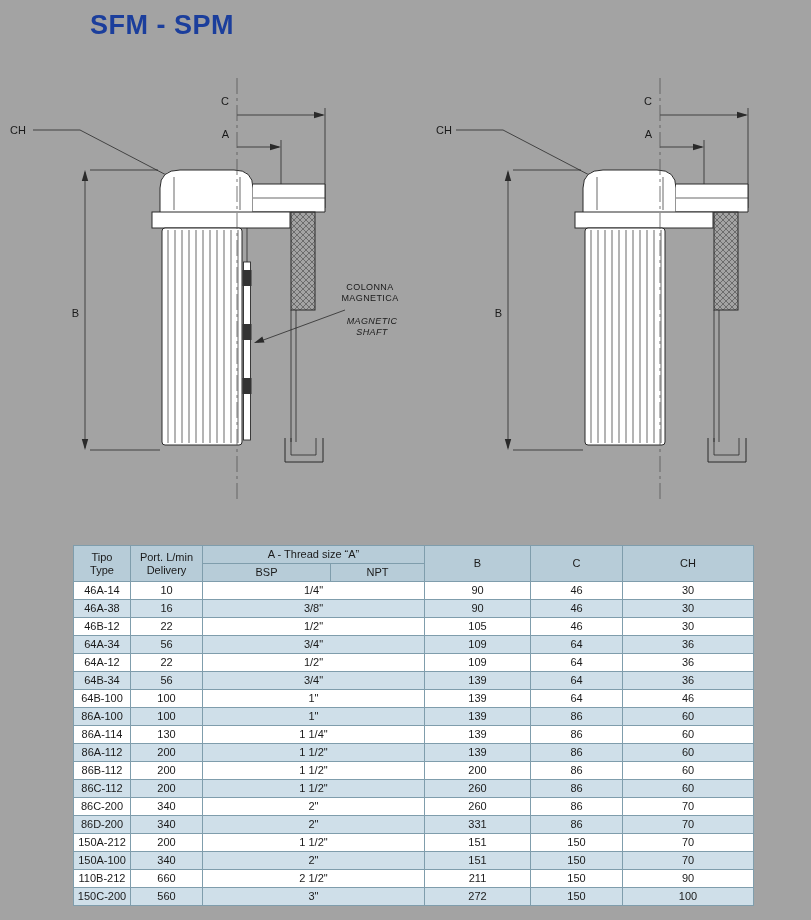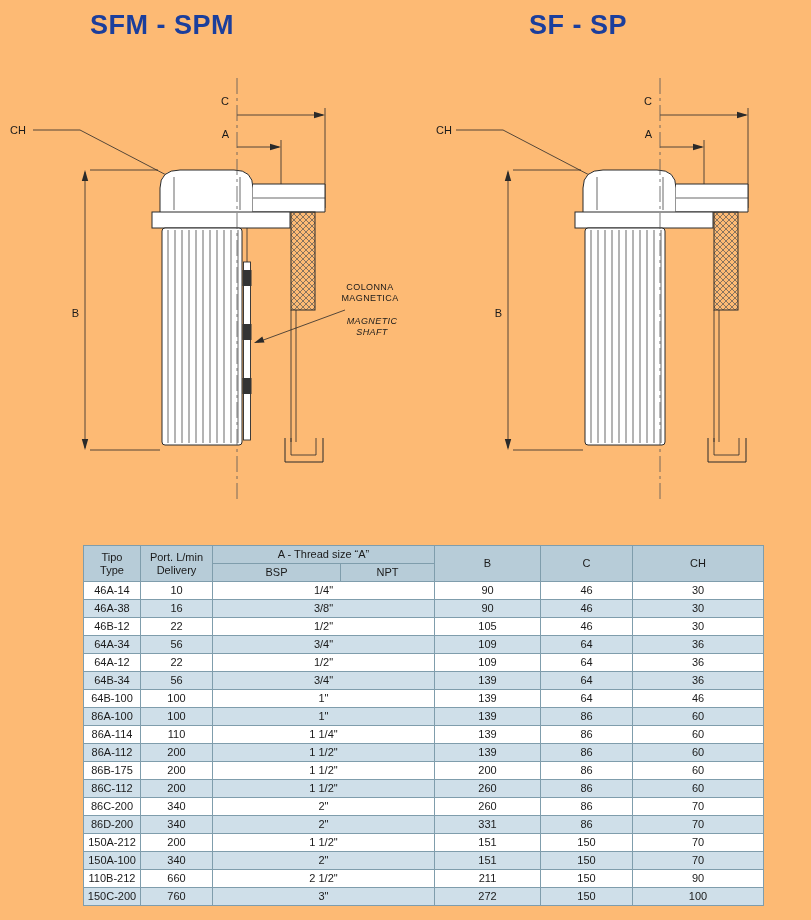--- a/index.html
+++ b/index.html
@@ -1,37 +1,37 @@
 <!DOCTYPE html>
 <html style="--heading: #1b3e9c; --header_bg: #b7ccd8; --stripe: #cfdfe9; --grid: #7f9dac; --table_text: #1a1a1a; --line: #2a2a2a;"><head>
 <meta charset="utf-8">
 <style>
   html,body { margin:0; padding:0; background:#ffffff; }
   .page {
-    position:relative; width:811px; height:920px; background:#fdba74;
+    position:relative; width:811px; height:920px; background:#a3a3a3;
     font-family:"Liberation Sans", sans-serif; overflow:hidden;
   }
   .title {
     position:absolute; top:10px; width:220px; text-align:center;
     font-size:27px; font-weight:bold; letter-spacing:0.5px;
     color:var(--heading,#1b3e9c);
   }
   .title-left  { left:52px; }
   .title-right { left:468px; }
 
   .drawings { position:absolute; left:0; top:58px; width:811px; height:460px; }
 
   svg text {
     font-family:"Liberation Sans", sans-serif;
     font-size:11px; fill:#1a1a1a;
   }
   svg text.ann  { font-size:9px; letter-spacing:0.4px; }
   svg text.ital { font-style:italic; }
 
-  .spec-table-wrap { position:absolute; left:83px; top:545px; width:680px; }
+  .spec-table-wrap { position:absolute; left:73px; top:545px; width:680px; }
   table.spec {
     width:100%; border-collapse:collapse; table-layout:fixed;
     font-size:11px; color:var(--table_text,#1a1a1a);
     border:1px solid var(--grid,#7f9dac);
   }
   table.spec th, table.spec td {
     border:1px solid var(--grid,#7f9dac);
     text-align:center; vertical-align:middle; overflow:hidden; white-space:nowrap;
   }
   table.spec thead th {
@@ -41,21 +41,20 @@
   table.spec thead th div { line-height:13px; }
   table.spec td { padding:2px 2px; height:13px; line-height:13px; background:#ffffff; }
   table.spec tbody tr.alt td { background:var(--stripe,#cfdfe9); }
 </style>
 </head>
 <body>
 
 <div class="page">
 
   <div class="title title-left">SFM - SPM</div>
-  <div class="title title-right">SF - SP</div>
 
   <div class="drawings">
     <svg width="811" height="460" viewBox="0 0 811 460">
       <defs>
         <pattern id="xhatch" width="6" height="6" patternUnits="userSpaceOnUse">
           <path d="M0,6 L6,0 M0,0 L6,6" stroke="#555555" stroke-width="0.7"></path>
         </pattern>
         <g id="filterGeom" stroke="#2a2a2a" stroke-width="1" fill="none">
 
           <line x1="237" y1="57" x2="323" y2="57" stroke-width="0.8"></line>
@@ -219,36 +218,36 @@
           <tr class="alt">
             <td>86A-100</td>
             <td>100</td>
             <td colspan="2">1"</td>
             <td>139</td>
             <td>86</td>
             <td>60</td>
           </tr>
           <tr>
             <td>86A-114</td>
-            <td>110</td>
+            <td>130</td>
             <td colspan="2">1 1/4"</td>
             <td>139</td>
             <td>86</td>
             <td>60</td>
           </tr>
           <tr class="alt">
             <td>86A-112</td>
             <td>200</td>
             <td colspan="2">1 1/2"</td>
             <td>139</td>
             <td>86</td>
             <td>60</td>
           </tr>
           <tr>
-            <td>86B-175</td>
+            <td>86B-112</td>
             <td>200</td>
             <td colspan="2">1 1/2"</td>
             <td>200</td>
             <td>86</td>
             <td>60</td>
           </tr>
           <tr class="alt">
             <td>86C-112</td>
             <td>200</td>
             <td colspan="2">1 1/2"</td>
@@ -291,21 +290,21 @@
           <tr>
             <td>110B-212</td>
             <td>660</td>
             <td colspan="2">2 1/2"</td>
             <td>211</td>
             <td>150</td>
             <td>90</td>
           </tr>
           <tr class="alt">
             <td>150C-200</td>
-            <td>760</td>
+            <td>560</td>
             <td colspan="2">3"</td>
             <td>272</td>
             <td>150</td>
             <td>100</td>
           </tr>
         </tbody>
     </table>
   </div>
 
 </div>

